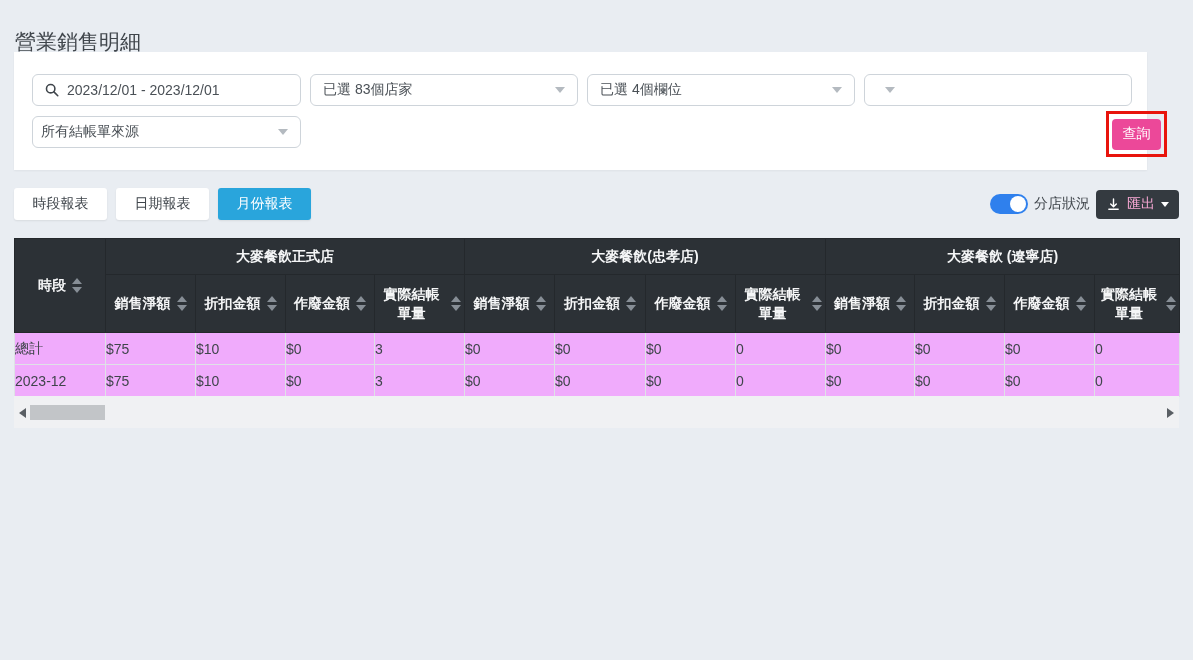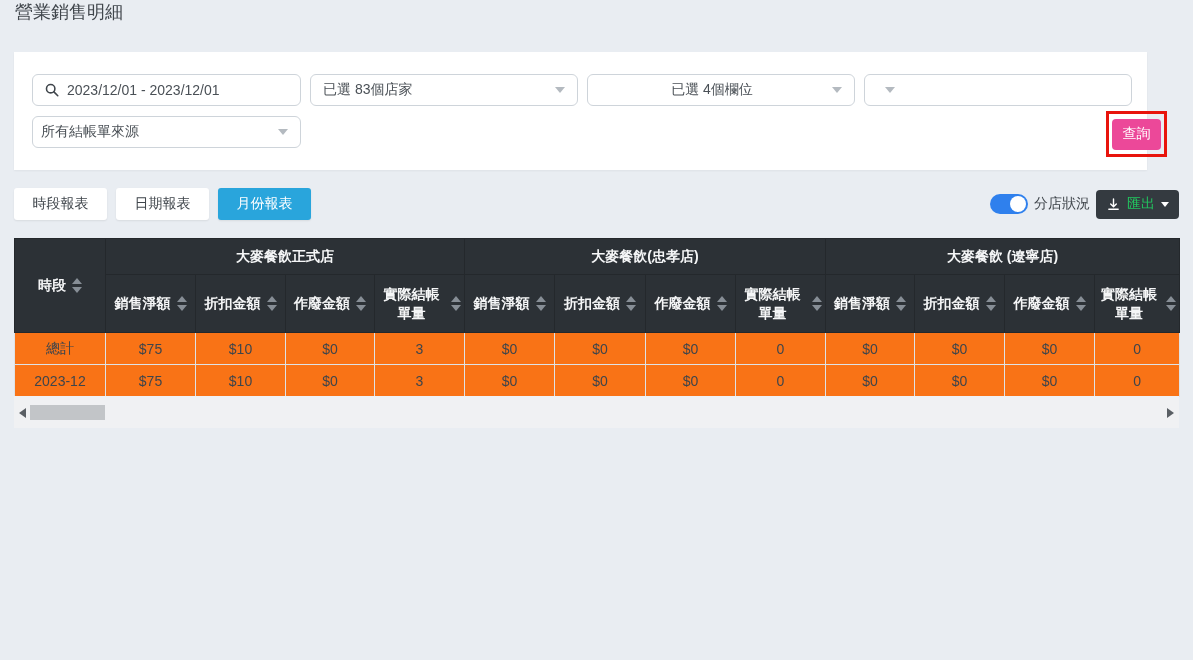--- a/index.html
+++ b/index.html
@@ -6,22 +6,22 @@
   html,body { width:1193px; height:660px; }
   body {
     position:relative;
     background:#e9edf2;
     font-family:"Liberation Sans","DejaVu Sans",sans-serif;
     color:#3f454b;
     overflow:hidden;
   }
 
   .page-title {
-    position:absolute; left:15px; top:0;
-    font-size:18px; font-weight:400; color:#40464c;
+    position:absolute; left:15px; top:28px;
+    font-size:21px; font-weight:400; color:#40464c;
   }
 
   
   .filter-card {
     position:absolute; left:14px; top:52px; width:1133px; height:118px;
     background:#ffffff; border-radius:0;
     box-shadow:0 1px 2px rgba(0,0,0,0.05);
   }
   .f-box {
     position:absolute; height:32px;
@@ -65,21 +65,21 @@
     width:38px; height:20px; border-radius:10px; background:#2f80ed;
     position:relative; cursor:pointer; flex:none;
   }
   .toggle .knob {
     position:absolute; right:2px; top:2px; width:16px; height:16px;
     border-radius:50%; background:#fff;
   }
   .toggle-label { font-size:14px; color:#3f454b; }
   .export-btn {
     height:29px; padding:0 10px; border:none; border-radius:4px;
-    background:#343a40; color:#22c55e; font-size:14px; cursor:pointer;
+    background:#343a40; color:#f9a8d4; font-size:14px; cursor:pointer;
     display:flex; align-items:center; gap:6px; font-family:inherit;
   }
   .export-caret {
     width:0; height:0;
     border-left:4px solid transparent; border-right:4px solid transparent;
     border-top:5px solid #fff;
   }
 
   
   .table-wrap { position:absolute; left:14px; top:238px; width:1165px; }
@@ -101,22 +101,22 @@
     width:0; height:0;
     border-left:5px solid transparent; border-right:5px solid transparent;
     border-bottom:6px solid #878e96;
   }
   .sort-icon .down {
     width:0; height:0;
     border-left:5px solid transparent; border-right:5px solid transparent;
     border-top:6px solid #878e96;
   }
   tbody td {
-    background:#f97316; height:32px; font-size:14px; color:#3f454b;
-    border:1px solid #dee2e6; text-align:center; vertical-align:middle;
+    background:#f0abfc; height:32px; font-size:14px; color:#3f454b;
+    border:1px solid #dee2e6; vertical-align:middle;
   }
 
   
   .scroll-strip {
     position:absolute; left:14px; top:396px; width:1165px; height:32px;
     background:#f0f1f3; display:flex; align-items:center;
   }
   .scroll-track {
     position:relative; width:100%; height:17px;
   }
@@ -150,21 +150,21 @@
       <line x1="10.2" y1="10.2" x2="14.6" y2="14.6" stroke="#3f454b" stroke-width="1.8" stroke-linecap="round"></line>
     </svg>
     <span class="txt">2023/12/01 - 2023/12/01</span>
   </div>
 
   <div class="f-box" style="left:296px; top:22px; width:268px;">
     <span class="txt">已選 83個店家</span>
     <span class="chev"></span>
   </div>
 
-  <div class="f-box" style="left:573px; top:22px; width:268px;text-align:center;">
+  <div class="f-box" style="left:573px; top:22px; width:268px;">
     <span class="txt">已選 4個欄位</span>
     <span class="chev"></span>
   </div>
 
   <div class="f-box" style="left:850px; top:22px; width:268px;">
     <span class="chev"></span>
   </div>
 
   <div class="f-box" style="left:18px; top:64px; width:269px;padding-left:8px;">
     <span class="txt">所有結帳單來源</span>

